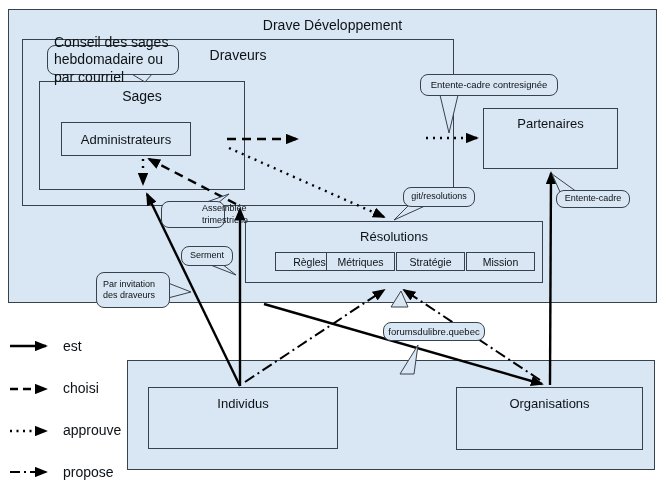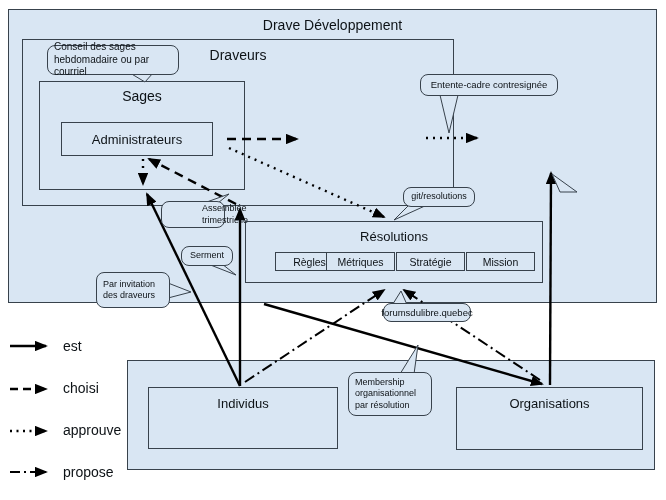--- a/index.html
+++ b/index.html
@@ -53,25 +53,28 @@
   </div>
 
   <div class="box" style="left:22px;top:39px;width:432px;height:167px;">
     <div class="box-label big-label" style="top:7px;">Draveurs</div>
   </div>
 
   <div class="box" style="left:39px;top:81px;width:206px;height:109px;">
     <div class="box-label big-label" style="top:6px;">Sages</div>
   </div>
 
-  <div class="box" style="left:61px;top:122px;width:152px;height:34px;padding-left:7px;">
+  <div class="box" style="left:61px;top:122px;width:130px;height:34px;padding-left:7px;">
     <div class="box-label" style="top:9px;">Administrateurs</div>
   </div>
 
 
+  <div class="box" style="left:483px;top:108px;width:135px;height:61px;">
+    <div class="box-label" style="top:7px;">Partenaires</div>
+  </div>
 
   <div class="box" style="left:245px;top:221px;width:298px;height:62px;">
     <div class="box-label" style="top:7px;">Résolutions</div>
   </div>
   <div class="sub-box" style="left:255px;top:252px;width:69px;height:19px;margin-left:20px;">
     <span>Règles</span>
   </div>
   <div class="sub-box" style="left:326px;top:252px;width:69px;height:19px;">
     <span>Métriques</span>
   </div>
@@ -135,38 +138,38 @@
     <polygon points="440,95 458,95 449,133" fill="#d9e6f3" stroke="#38424c" stroke-width="1"></polygon>
     <polygon points="409,205 427,205 394,220" fill="#d9e6f3" stroke="#38424c" stroke-width="1"></polygon>
     <polygon points="560,192 577,192 552,174" fill="#d9e6f3" stroke="#38424c" stroke-width="1"></polygon>
     <polygon points="204,203 218,203 229,194" fill="#d9e6f3" stroke="#38424c" stroke-width="1"></polygon>
     <polygon points="208,264 222,264 236,275" fill="#d9e6f3" stroke="#38424c" stroke-width="1"></polygon>
     <polygon points="168,283 168,298 191,292" fill="#d9e6f3" stroke="#38424c" stroke-width="1"></polygon>
     <polygon points="391,307 408,307 401,291" fill="#d9e6f3" stroke="#38424c" stroke-width="1"></polygon>
     <polygon points="400,374 414,374 418,345" fill="#d9e6f3" stroke="#38424c" stroke-width="1"></polygon>
   </svg>
 
-  <div class="bubble" style="left:47px;top:45px;width:132px;height:30px;font-size:10px;">
+  <div class="bubble" style="left:47px;top:45px;width:132px;height:30px;font-size:14px;">
     <span>Conseil des sages hebdomadaire ou par courriel</span>
   </div>
   <div class="bubble center" style="left:420px;top:74px;width:138px;height:22px;font-size:9.5px;">
     <span>Entente-cadre contresignée</span>
   </div>
   <div class="bubble center" style="left:403px;top:187px;width:72px;height:20px;">
     <span>git/resolutions</span>
+  </div>
+  <div class="bubble center" style="left:556px;top:190px;width:74px;height:18px;">
+    <span>Entente-cadre</span>
   </div>
   <div class="bubble" style="left:161px;top:201px;width:64px;height:27px;padding-left:40px;">
     <span>Assemblée trimestrielle</span>
   </div>
   <div class="bubble center" style="left:181px;top:246px;width:52px;height:20px;">
     <span>Serment</span>
   </div>
   <div class="bubble" style="left:96px;top:272px;width:74px;height:36px;">
     <span>Par invitation des draveurs</span>
   </div>
-  <div class="bubble center" style="left:383px;top:303px;width:88px;height:19px;font-size:9.5px;">
+  <div class="bubble center" style="left:383px;top:322px;width:102px;height:19px;font-size:9.5px;">
     <span>forumsdulibre.quebec</span>
-  </div>
-  <div class="bubble" style="left:348px;top:372px;width:84px;height:44px;">
-    <span>Membership organisationnel par résolution</span>
   </div>
 
 </div>
 
 </body></html>

